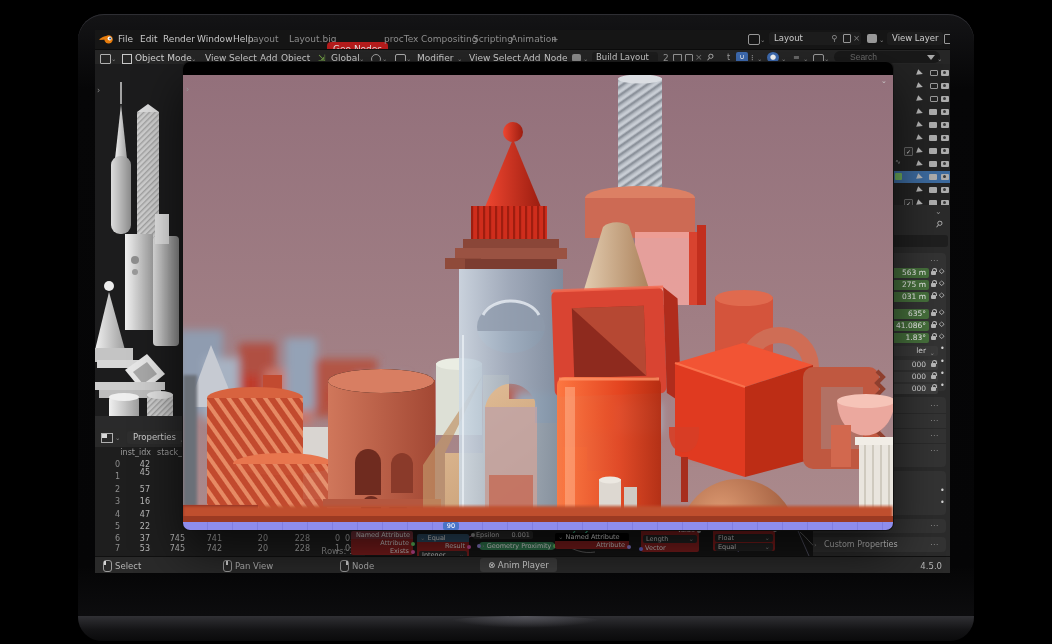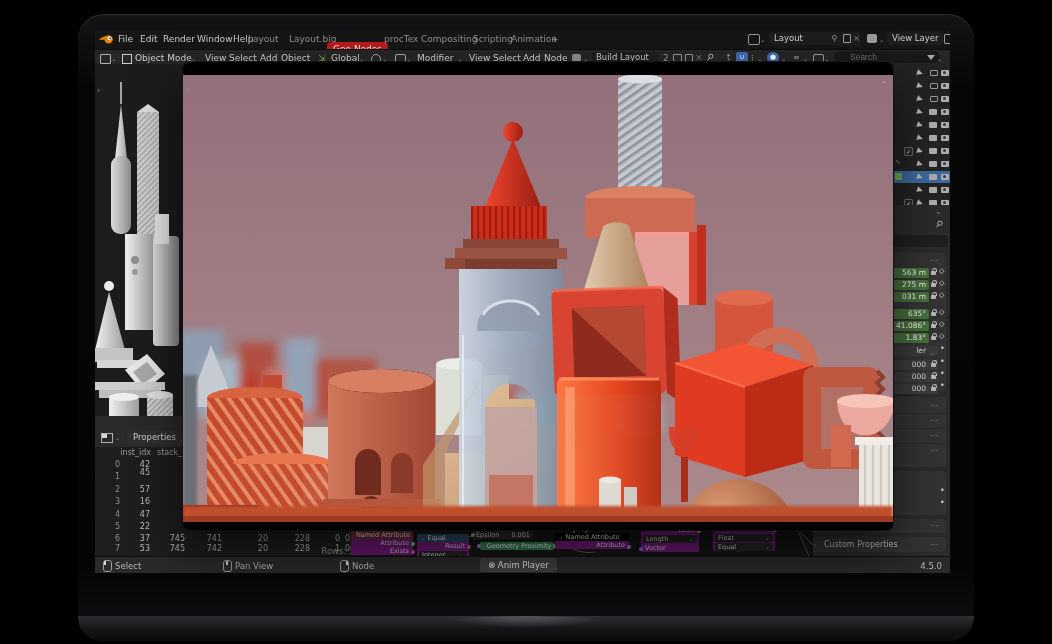--- a/index.html
+++ b/index.html
@@ -57,21 +57,21 @@
   .ptxt{position:absolute;color:#c6c6c6;font-size:8px;white-space:nowrap;}
   
   .sheet{position:absolute;left:0;top:398px;width:270px;height:128px;background:#1e1e1e;}
   .shead{position:absolute;left:0;top:0;width:270px;height:19px;background:#2a2a2a;}
   .scol{position:absolute;top:20px;color:#9c9c9c;font-size:8px;}
   .cell{position:absolute;color:#b9b9b9;font-size:8px;text-align:right;}
   
   .nodes{position:absolute;left:270px;top:398px;width:448px;height:128px;background:#151515;}
   .node{position:absolute;font-size:6.5px;color:#d0d0d0;}
   .nhead{height:8px;line-height:8px;padding:0 3px;border-radius:2px 2px 0 0;color:#e6e6e6;white-space:nowrap;overflow:hidden;}
-  .nbody{background:#701a75;border-radius:0 0 2px 2px;}
+  .nbody{background:#7f1d1d;border-radius:0 0 2px 2px;}
   .nrow{height:8px;line-height:8px;padding:0 4px;text-align:right;white-space:nowrap;}
   .ndd{height:8px;line-height:8px;margin:1px 2px;background:#232323;border-radius:2px;padding:0 3px;
        display:flex;justify-content:space-between;color:#cfcfcf;}
   .sock{position:absolute;width:4px;height:4px;border-radius:50%;}
   
   .status{position:absolute;left:0;top:526px;width:855px;height:17px;background:#2a2a2a;border-top:1px solid #101010;}
   .mouse{position:absolute;width:7px;height:10px;border:1px solid #9d9d9d;border-radius:3px;}
   .mouse i{position:absolute;top:0;width:2px;height:4px;background:#d6d6d6;}
   .stxt{position:absolute;top:4px;color:#b5b5b5;font-size:8.5px;}
   .apill{position:absolute;background:#3f3f3f;border-radius:3px;color:#ddd;font-size:8.5px;padding:2px 8px;}
@@ -721,16 +721,19 @@
           <rect x="676" y="370" width="34" height="77" fill="#e9e5de"></rect>
           <path d="M682,370 L682,447 M690,370 L690,447 M698,370 L698,447 M706,370 L706,447" stroke="#cfcabf" stroke-width="2"></path>
 
           <rect x="0" y="431" width="710" height="16" fill="#c0502f" filter="url(#b2)"></rect>
           <rect x="0" y="441" width="710" height="6" fill="#9c3a22"></rect>
         </svg>
         <span class="abs" style="left:3px;top:10px;color:#999;font-size:8px">›</span>
         <span class="abs" style="left:698px;top:2px;color:#ccc;font-size:7px">⌄</span>
       </div>
 
+      <div class="ftimeline">
+        <div class="fchip" style="left:260px;top:0">90</div>
+      </div>
     </div>
 
   </div>
 </div>
 
 </body></html>

